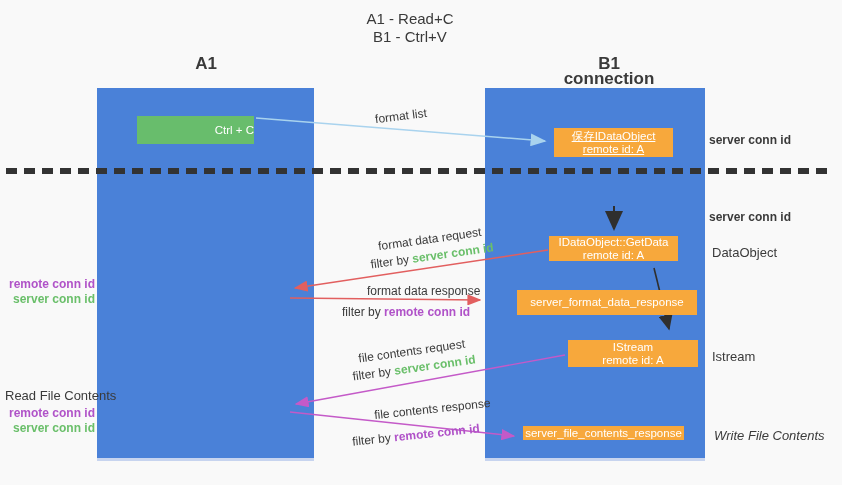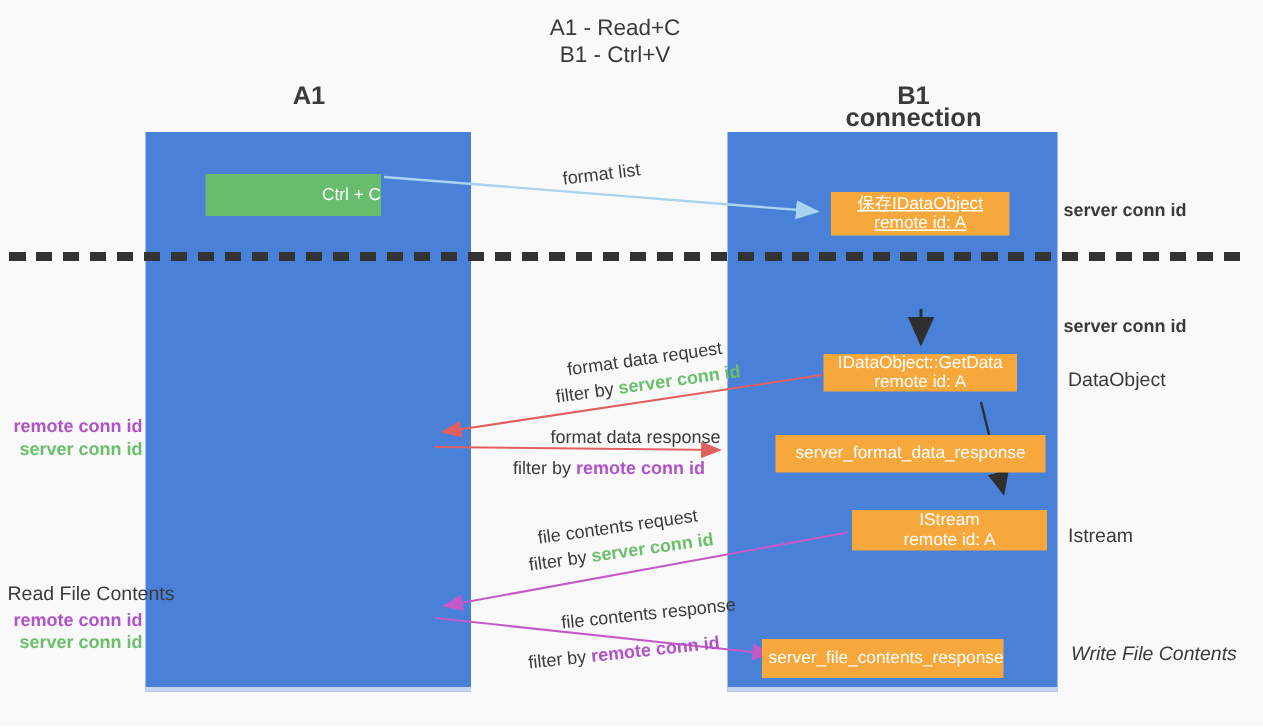--- a/index.html
+++ b/index.html
@@ -101,21 +101,21 @@
     <div>IDataObject::GetData</div>
     <div>remote id: A</div>
   </div>
   <div class="abs node orange" style="left:489px; top:290px; width:180px; height:25px;margin-left:28px;">
     <div>server_format_data_response</div>
   </div>
   <div class="abs node orange" style="left:568px; top:340px; width:130px; height:27px;">
     <div>IStream</div>
     <div>remote id: A</div>
   </div>
-  <div class="abs node orange" style="left:508px; top:426px; width:161px; height:26px;align-items:flex-end;">
+  <div class="abs node orange" style="left:523px; top:426px; width:161px; height:14px;">
     <div>server_file_contents_response</div>
   </div>
 
   <div class="abs lbl" style="left:375px; top:108px; transform:rotate(-7deg);">format list</div>
 
   <div class="abs lbl center" style="left:356px; top:231px; width:150px; transform:rotate(-8deg);">
     <div><span>format data request</span></div>
     <div><span>filter by</span> <span class="green-t">server conn id</span></div>
   </div>
 

